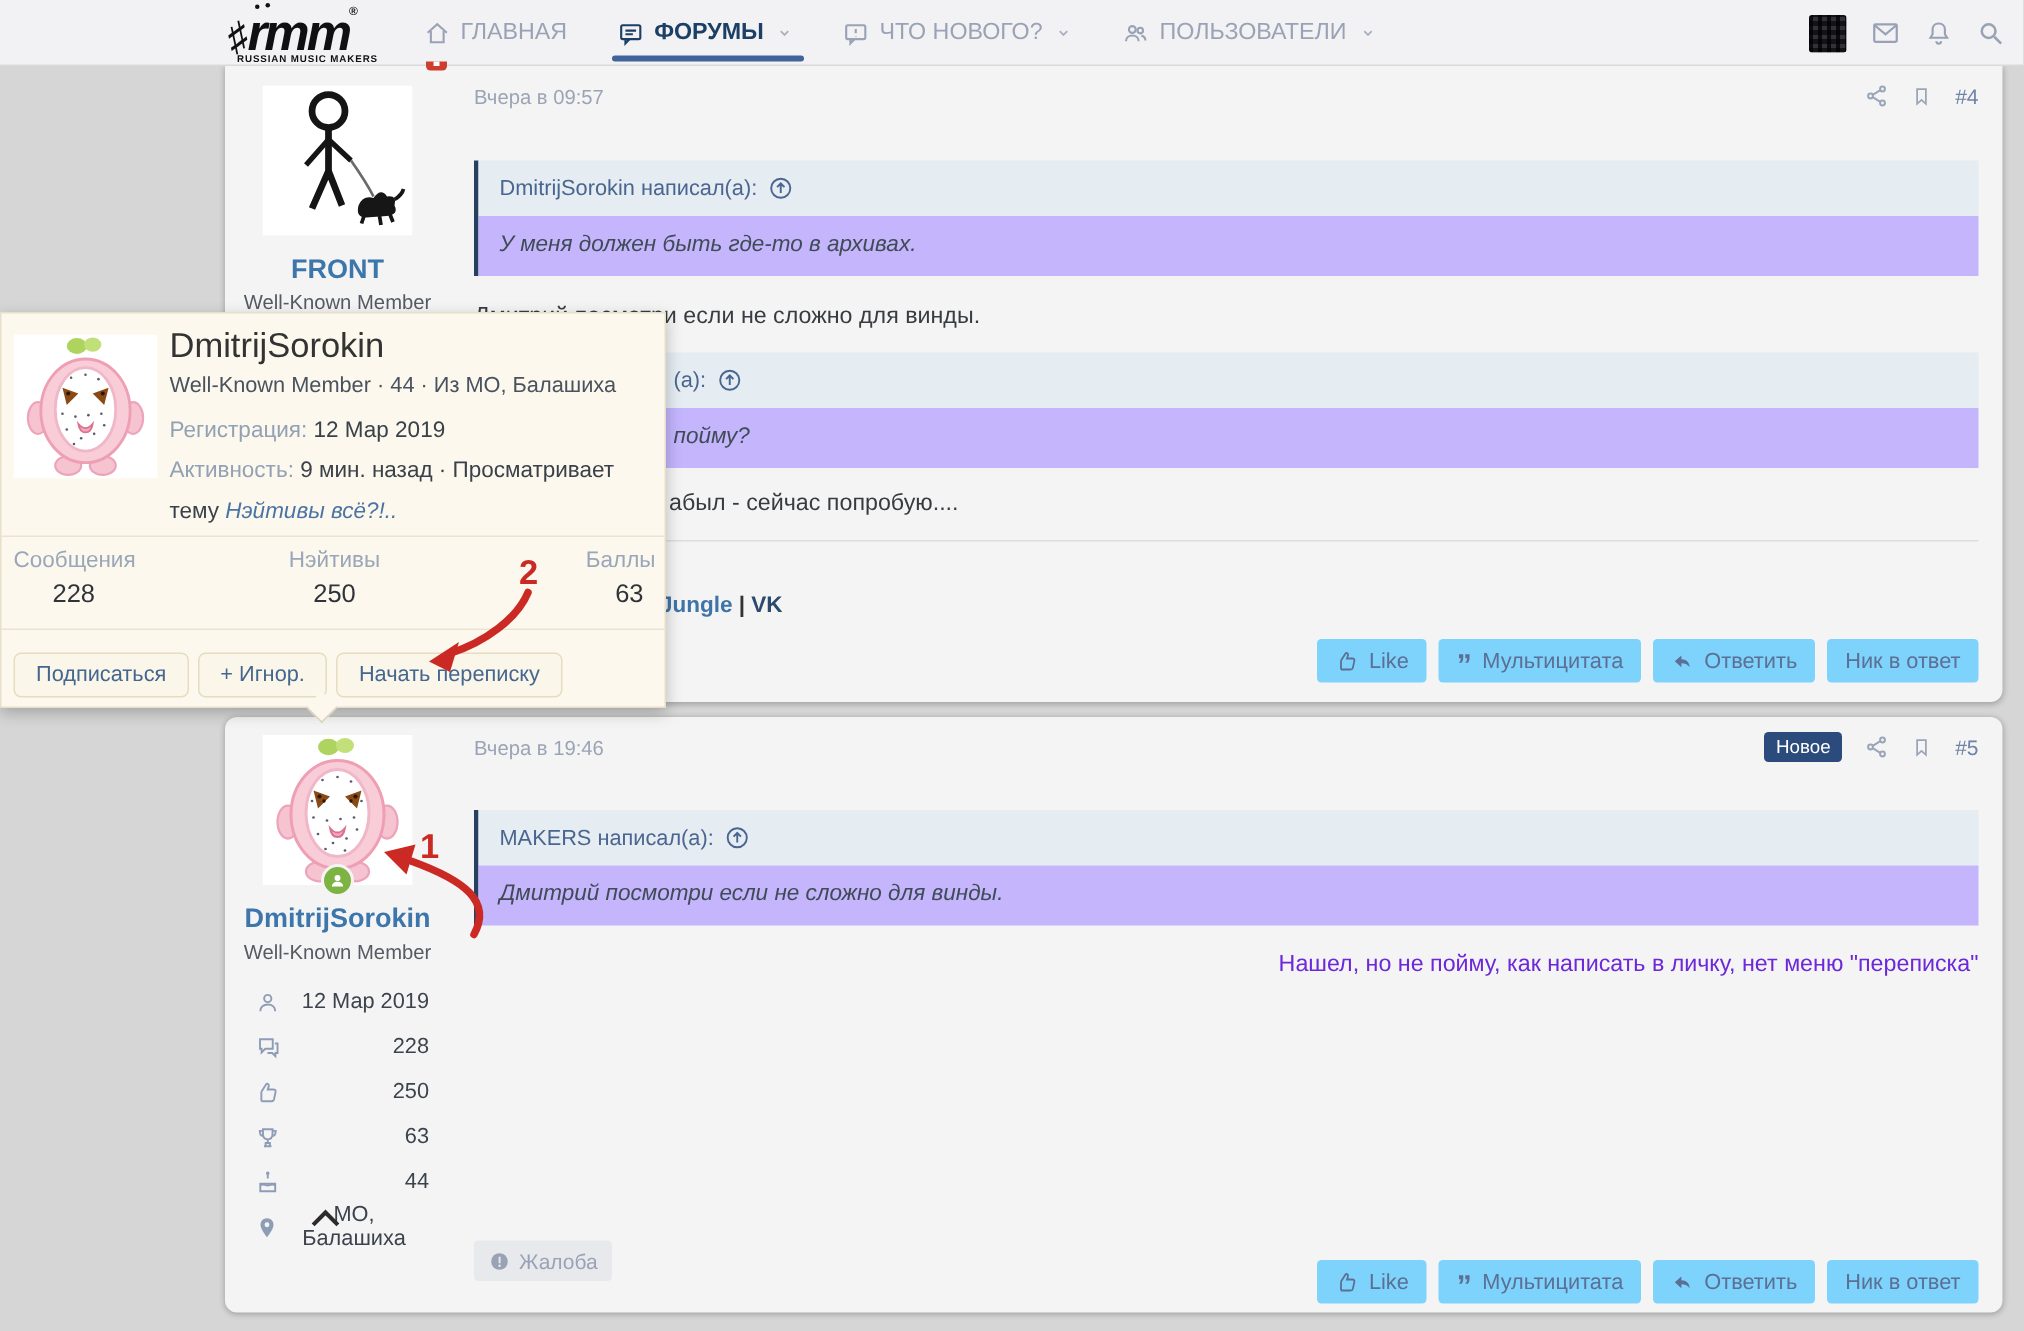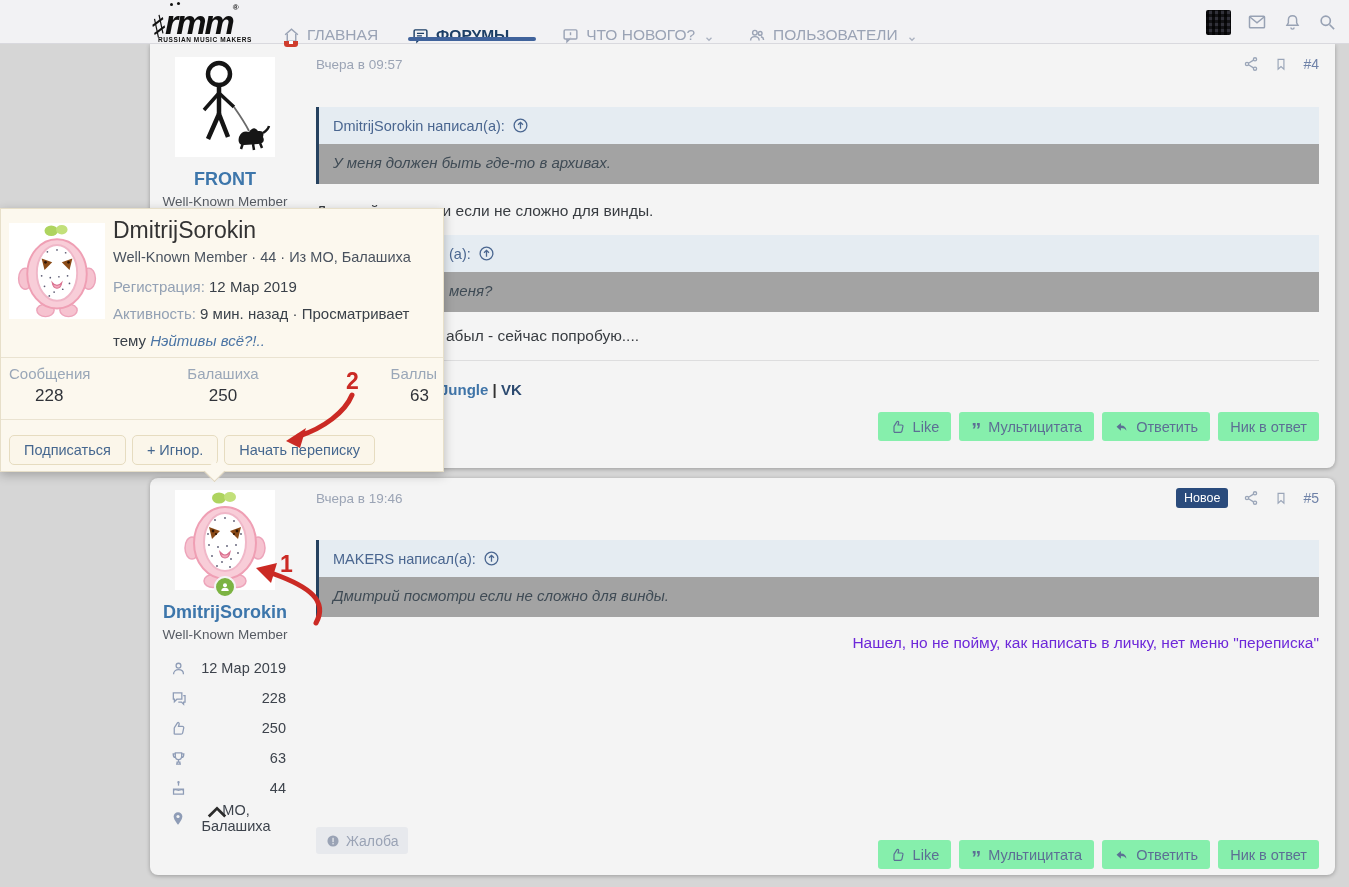--- a/index.html
+++ b/index.html
@@ -10,21 +10,21 @@
   
   .navbar { position:absolute; left:0; top:0; width:1349px; height:44px; background:#f2f2f4; border-bottom:1px solid #d9d9de; z-index:30; }
   .brand { position:absolute; left:152px; top:3px; width:100px; height:40px; color:#101010; }
   .brand-mark { position:relative; font-weight:bold; }
   .hash { font-size:26px; display:inline-block; transform:rotate(-12deg); font-weight:bold; }
   .btxt { font-size:34px; font-style:italic; letter-spacing:-2px; font-weight:bold; }
   .reg { font-size:8px; vertical-align:top; }
   .dots { position:absolute; top:0px; left:18px; width:3px; height:3px; border-radius:50%; background:#111; box-shadow:7px -1px 0 #111; }
   .tagline { font-size:6.5px; font-weight:bold; letter-spacing:0.6px; margin-top:-6px; text-align:right; }
   .nav-items { position:absolute; left:283px; top:0; height:44px; display:flex; align-items:center; gap:34px; }
-  .nav-item { position:relative; height:44px; display:flex; align-items:flex-end; gap:7px; color:#9aa3b5; font-size:15.5px; cursor:pointer; }
+  .nav-item { position:relative; height:44px; display:flex; align-items:center; gap:7px; color:#9aa3b5; font-size:15.5px; cursor:pointer; }
   .nav-item .cicon { color:#9aa3b5; }
   .nav-item.active { color:#1c3f66; font-weight:bold; }
   .nav-item.active .cicon { color:#1c3f66; }
   .nav-item.active::after { content:""; position:absolute; left:-4px; right:-8px; bottom:3px; height:4px; background:#40639b; border-radius:2px; }
   .nav-caret { margin-left:2px; color:#aab1c0; }
   .nav-right { position:absolute; right:12px; top:0; height:44px; display:flex; align-items:center; gap:15px; }
   .grid-avatar { width:25px; height:25px; border-radius:2px; background-image:
       repeating-linear-gradient(0deg,#1d1d1f 0 3px,#4a4a50 3px 6px),
       repeating-linear-gradient(90deg,#151517 0 3px,#55555c 3px 6px);
     background-blend-mode:overlay; cursor:pointer; }
@@ -49,34 +49,34 @@
   .pmain { margin-left:150px; padding:10px 16px 0 16px; position:relative; }
   .phead { display:flex; align-items:center; height:20px; }
   .ptime { font-size:13.5px; color:#9ba4b5; cursor:pointer; }
   .phead .sp { flex:1; }
   .hicon { color:#9aa5b8; margin-left:15px; cursor:pointer; }
   .pnum { font-size:14px; color:#6f82a8; margin-left:15px; cursor:pointer; }
   .badge-new { background:#2a4b7c; color:#fff; font-size:12.5px; padding:3px 8px; border-radius:3px; margin-left:15px; }
 
   .quote { border-left:3px solid #25415f; }
   .quote-h { background:#e5ecf2; padding:10px 14px; font-size:14.5px; color:#4a6690; display:flex; align-items:center; gap:7px; cursor:pointer; }
-  .quote-b { background:#a3a3a3; padding:10px 14px; font-size:15px; font-style:italic; color:#3f4b55; min-height:40px; }
+  .quote-b { background:#c4b5fd; padding:10px 14px; font-size:15px; font-style:italic; color:#3f4b55; min-height:40px; }
   .q1 { margin-top:33px; }
   .q2 { margin-top:15px; }
   .padfrag { padding-left:130px; }
   .para { margin-top:18px; font-size:15.5px; color:#383c41; }
   .para2 { margin-top:15px; padding-left:130px; }
   .sigdiv { margin-top:15px; border-top:1px solid #ddddde; }
-  .sig { margin-top:20px; padding-left:124px; font-size:15px; font-weight:bold; }
+  .sig { margin-top:34px; padding-left:124px; font-size:15px; font-weight:bold; }
   .sig .l1 { color:#3f74a8; cursor:pointer; }
   .sig .sep { color:#333; }
   .sig .l2 { color:#2c4a70; cursor:pointer; }
 
   .actions { display:flex; gap:8px; margin-top:14px; justify-content:flex-end; }
-  .abtn { height:29px; display:flex; align-items:center; gap:7px; padding:0 12px; background:#86efac; border:none; border-radius:3px; color:#5c6f94; font-size:14.5px; font-family:inherit; cursor:pointer; }
+  .abtn { height:29px; display:flex; align-items:center; gap:7px; padding:0 12px; background:#7dd3fc; border:none; border-radius:3px; color:#5c6f94; font-size:14.5px; font-family:inherit; cursor:pointer; }
   .abtn .qg { font-size:20px; font-weight:bold; line-height:10px; margin-top:6px; }
   .post5 .actions { position:absolute; right:16px; bottom:-185px; } 
   .actions-p5 { position:absolute; right:16px; top:348px; }
   .report { position:absolute; left:16px; top:349px; height:27px; display:flex; align-items:center; gap:6px; padding:0 10px; background:#e7e9ed; border:none; border-radius:3px; color:#9aa3b5; font-size:14px; font-family:inherit; cursor:pointer; }
 
   .msg { margin-top:17px; font-size:15.5px; color:#6d28d9;text-align:right; }
 
   .clip-badge { position:absolute; left:284px; top:41px; width:14px; height:6px; background:#cf3d2e; border-radius:0 0 3px 3px; z-index:31; }
   .clip-badge::after { content:""; position:absolute; left:5px; top:0px; width:4px; height:3px; background:#fff; }
 
@@ -249,21 +249,21 @@
     <div class="quote q2">
       <div class="quote-h padfrag">
         <span>(а):</span>
         <span>
             <svg width="17" height="17" viewBox="0 0 24 24" fill="none" stroke="currentColor" stroke-width="1.8">
               <circle cx="12" cy="12" r="9"></circle>
               <path d="M12 16.5 V8 M8.5 11 L12 7.5 L15.5 11"></path>
             </svg>
           </span>
       </div>
-      <div class="quote-b padfrag">меня?</div>
+      <div class="quote-b padfrag">пойму?</div>
     </div>
     <div class="para para2">абыл - сейчас попробую....</div>
     <div class="sigdiv"></div>
     <div class="sig">
       <span class="l1">Jungle</span><span class="sep"> | </span><span class="l2">VK</span>
     </div>
     <div class="actions">
       <button class="abtn">
         <span>
             <svg width="16" height="16" viewBox="0 0 24 24" fill="none" stroke="currentColor" stroke-width="1.8">
@@ -515,21 +515,21 @@
     <span class="mc-val">9 мин. назад · Просматривает тему</span>
     <span class="mc-topic">Нэйтивы всё?!..</span>
   </div>
   <div class="mc-div1"></div>
   <div class="mc-stats">
     <div class="mc-cell mc-c1">
       <span class="slab">Сообщения</span>
       <span class="sval">228</span>
     </div>
     <div class="mc-cell mc-c2">
-      <span class="slab">Балашиха</span>
+      <span class="slab">Нэйтивы</span>
       <span class="sval">250</span>
     </div>
     <div class="mc-cell mc-c3">
       <span class="slab">Баллы</span>
       <span class="sval">63</span>
     </div>
   </div>
   <div class="mc-div2"></div>
   <div class="mc-btns">
     <button class="mc-btn">Подписаться</button>

